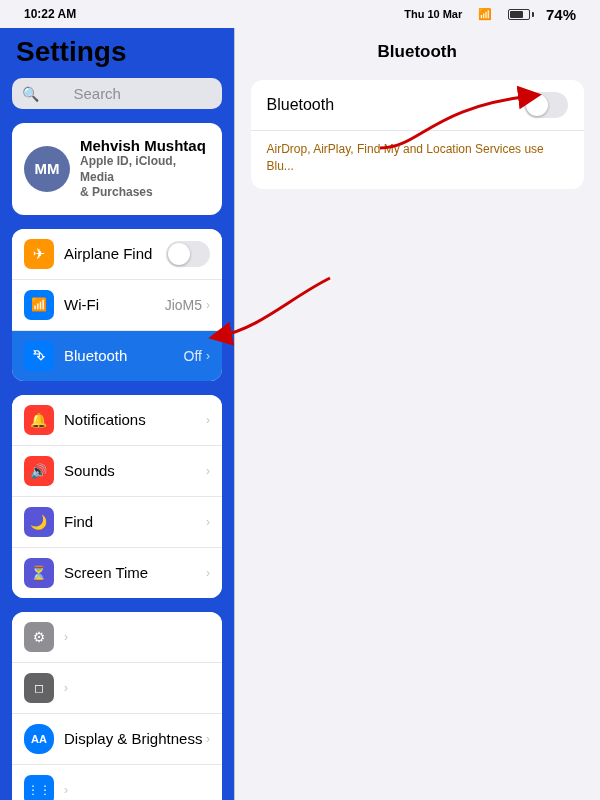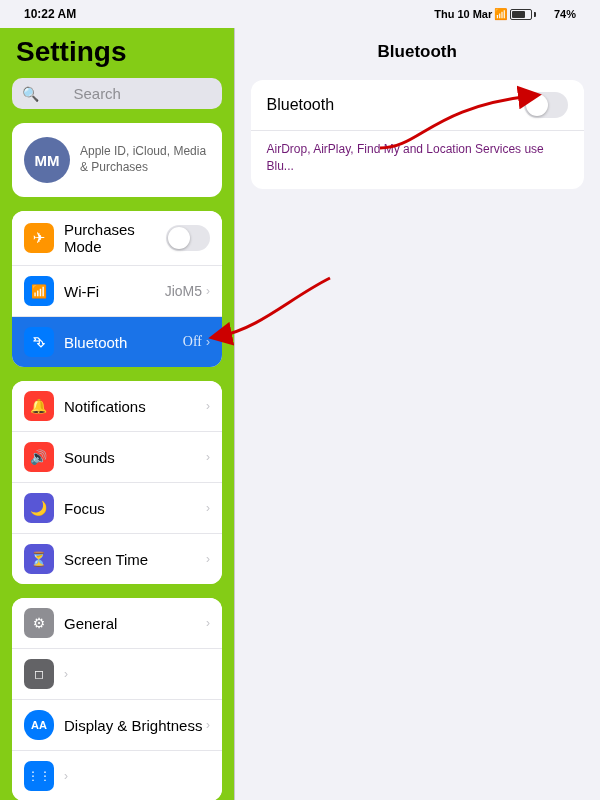--- a/index.html
+++ b/index.html
@@ -19,21 +19,21 @@
       height: 28px;
       display: flex;
       align-items: center;
       justify-content: space-between;
       padding: 0 24px;
       font-size: 12px;
       font-weight: 600;
       flex-shrink: 0;
     }
     .status-bar-left { display: flex; align-items: center; gap: 4px; }
-    .status-bar-right { display: flex; align-items: center; gap: 2px; font-size: 11px; }
+    .status-bar-right { display: flex; align-items: center; gap: 16px; font-size: 11px; }
     .battery-icon {
       display: flex; align-items: center; gap: 2px;
     }
     .battery-body {
       width: 22px; height: 11px; border: 1.5px solid #333; border-radius: 2px; position: relative;
       display: flex; align-items: center; padding: 1px;
     }
     .battery-fill {
       background: #333; height: 100%; border-radius: 1px; width: 74%;
     }
@@ -44,21 +44,21 @@
     
     .main-container {
       display: flex;
       flex: 1;
       overflow: hidden;
     }
 
     
     .sidebar {
       width: 234px;
-      background: #84cc16;
+      background: #1d4ed8;
       overflow-y: auto;
       flex-shrink: 0;
       padding-bottom: 36px;
     }
 
     .sidebar-title {
       font-size: 28px;
       font-weight: 700;
       color: #000;
       padding: 8px 16px 10px;
@@ -96,21 +96,21 @@
     .avatar {
       width: 46px; height: 46px;
       background: #5b6fa6;
       border-radius: 50%;
       display: flex; align-items: center; justify-content: center;
       color: #fff; font-size: 15px; font-weight: 700;
       flex-shrink: 0;
     }
     .profile-info { display: flex; flex-direction: column; }
     .profile-name { font-size: 15px; font-weight: 600; color: #000; }
-    .profile-sub { font-size: 12px; color: #666; line-height: 1.3; }
+    .profile-sub { font-size: 12px; color: #666; line-height: 1.3; font-weight: bold; }
 
     
     .settings-group {
       margin: 0 12px 14px;
       background: #fff;
       border-radius: 12px;
       overflow: hidden;
     }
 
     .settings-item {
@@ -141,21 +141,21 @@
       font-size: 15px;
       color: #000;
     }
     .settings-item.active .item-label { color: #fff; }
 
     .item-value {
       font-size: 14px;
       color: #8e8e93;
       margin-right: 4px;
     }
-    .settings-item.active .item-value { color: rgba(255,255,255,0.85); font-family: Liberation Serif, serif; }
+    .settings-item.active .item-value { color: rgba(255,255,255,0.85); }
 
     .chevron {
       color: #c7c7cc;
       font-size: 12px;
     }
     .settings-item.active .chevron { color: rgba(255,255,255,0.7); }
 
     
     .toggle {
       width: 44px; height: 26px;
@@ -207,21 +207,21 @@
       border-bottom: 0.5px solid #e5e5ea;
     }
     .bluetooth-label {
       flex: 1;
       font-size: 16px;
       color: #000;
     }
     .bluetooth-desc {
       padding: 10px 16px 14px;
       font-size: 12px;
-      color: #701a75;
+      color: #a16207;
       line-height: 1.4;
     }
 
     .arrows-overlay {
       position: absolute;
       top: 28px;
       left: 0;
       width: 600px;
       height: 772px;
       pointer-events: none;
@@ -243,52 +243,53 @@
     <span>10:22 AM</span>
   </div>
   <div class="status-bar-right">
     <span>Thu 10 Mar</span>
     <span>📶</span>
     <div class="battery-icon">
       <div class="battery-body">
         <div class="battery-fill"></div>
       </div>
       <div class="battery-tip"></div>
-      <span style="font-size:11px;margin-left:16px;">74%</span>
+      <span style="font-size:15px;margin-left:10px;">74%</span>
     </div>
   </div>
 </div>
 
 <div class="main-container">
 
   <div class="sidebar">
 
     <div class="sidebar-title">Settings</div>
 
     <div class="search-bar">
       <span class="search-icon-glyph">🔍</span>
       <span class="search-placeholder">Search</span>
     </div>
 
     <div class="profile-card">
       <div class="avatar">
         <span>MM</span>
       </div>
       <div class="profile-info">
+        <span class="profile-name">Mehvish Mushtaq</span>
         <span class="profile-sub">Apple ID, iCloud, Media<br>&amp; Purchases</span>
       </div>
     </div>
 
     <div class="settings-group">
 
       <div class="settings-item">
         <div class="icon-wrap" style="background:#ff9500;">
           <span style="color:#fff;font-size:15px;">✈</span>
         </div>
-        <span class="item-label">Purchases Mode</span>
+        <span class="item-label">Airplane Find</span>
         <div class="toggle">
           <div class="toggle-knob"></div>
         </div>
       </div>
 
       <div class="settings-item">
         <div class="icon-wrap" style="background:#007aff;">
           <span style="color:#fff;font-size:13px;">📶</span>
         </div>
         <span class="item-label">Wi-Fi</span>
@@ -318,38 +319,37 @@
         <div class="icon-wrap" style="background:#ff3b30;">
           <span style="color:#fff;font-size:14px;">🔊</span>
         </div>
         <span class="item-label">Sounds</span>
         <span class="chevron">›</span>
       </div>
       <div class="settings-item">
         <div class="icon-wrap" style="background:#5856d6;">
           <span style="color:#fff;font-size:14px;">🌙</span>
         </div>
-        <span class="item-label">Focus</span>
+        <span class="item-label">Find</span>
         <span class="chevron">›</span>
       </div>
       <div class="settings-item">
         <div class="icon-wrap" style="background:#5856d6;">
           <span style="color:#fff;font-size:14px;">⏳</span>
         </div>
         <span class="item-label">Screen Time</span>
         <span class="chevron">›</span>
       </div>
     </div>
 
     <div class="settings-group">
       <div class="settings-item">
         <div class="icon-wrap" style="background:#8e8e93;">
           <span style="color:#fff;font-size:14px;">⚙</span>
         </div>
-        <span class="item-label">General</span>
         <span class="chevron">›</span>
       </div>
       <div class="settings-item">
         <div class="icon-wrap" style="background:#636366;">
           <span style="color:#fff;font-size:12px;">◻</span>
         </div>
         <span class="chevron">›</span>
       </div>
       <div class="settings-item">
         <div class="icon-wrap" style="background:#007aff;border-radius:14px;">

